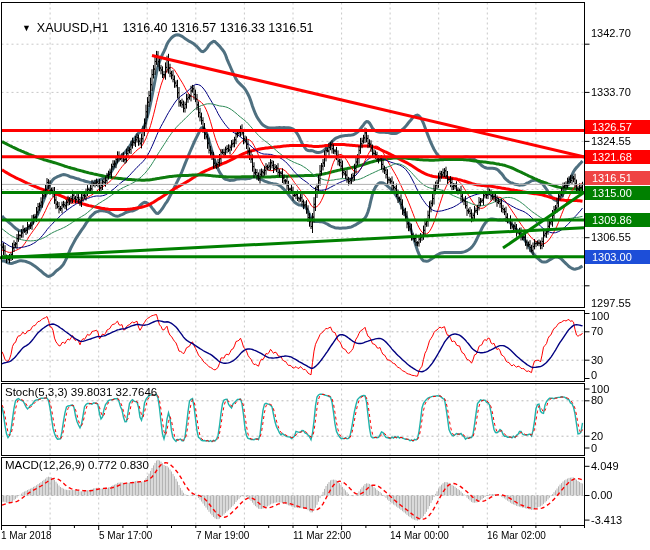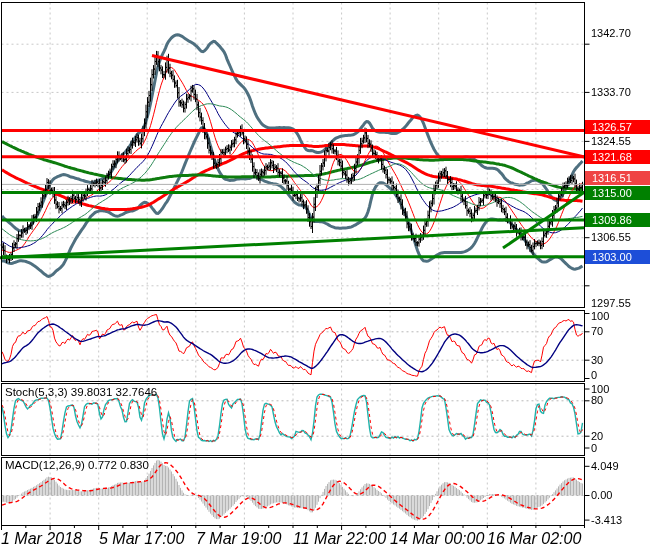--- a/index.html
+++ b/index.html
@@ -6,21 +6,21 @@
   #terminal{position:relative;width:650px;height:550px;background:#ffffff;overflow:hidden;
     font-family:"Liberation Sans",sans-serif;}
   #chart-svg{position:absolute;left:0;top:0;}
   .ttl{position:absolute;left:8px;top:7px;font-size:12.5px;color:#000;white-space:pre;}
   .ttl .dd{font-size:9px;margin-right:6px;position:relative;top:-1px;}
   .ttl .sym{margin-right:14px;}
   .plabel{position:absolute;left:5px;font-size:11.5px;color:#000;white-space:pre;}
   .sc-label{position:absolute;left:591px;font-size:11px;color:#000;white-space:nowrap;}
   .tag{position:absolute;left:585px;width:65px;height:14px;line-height:14px;
     font-size:11px;color:#fff;padding-left:7px;box-sizing:border-box;white-space:nowrap;}
-  .t-label{position:absolute;top:530px;font-size:16px;color:#000;white-space:nowrap;font-style:italic;}
+  .t-label{position:absolute;top:530px;font-size:10px;color:#000;white-space:nowrap;}
 </style>
 </head>
 <body>
 
 <div id="terminal">
   <svg id="chart-svg" width="650" height="550">
       <g>
         <path d="M1.5,2.5L1.5,307.5M1.5,310.5L1.5,381.5M1.5,383.5L1.5,455.5M1.5,457.5L1.5,525.5M50.1,2.5L50.1,307.5M50.1,310.5L50.1,381.5M50.1,383.5L50.1,455.5M50.1,457.5L50.1,525.5M98.7,2.5L98.7,307.5M98.7,310.5L98.7,381.5M98.7,383.5L98.7,455.5M98.7,457.5L98.7,525.5M147.2,2.5L147.2,307.5M147.2,310.5L147.2,381.5M147.2,383.5L147.2,455.5M147.2,457.5L147.2,525.5M195.8,2.5L195.8,307.5M195.8,310.5L195.8,381.5M195.8,383.5L195.8,455.5M195.8,457.5L195.8,525.5M244.4,2.5L244.4,307.5M244.4,310.5L244.4,381.5M244.4,383.5L244.4,455.5M244.4,457.5L244.4,525.5M293.0,2.5L293.0,307.5M293.0,310.5L293.0,381.5M293.0,383.5L293.0,455.5M293.0,457.5L293.0,525.5M341.6,2.5L341.6,307.5M341.6,310.5L341.6,381.5M341.6,383.5L341.6,455.5M341.6,457.5L341.6,525.5M390.1,2.5L390.1,307.5M390.1,310.5L390.1,381.5M390.1,383.5L390.1,455.5M390.1,457.5L390.1,525.5M438.7,2.5L438.7,307.5M438.7,310.5L438.7,381.5M438.7,383.5L438.7,455.5M438.7,457.5L438.7,525.5M487.3,2.5L487.3,307.5M487.3,310.5L487.3,381.5M487.3,383.5L487.3,455.5M487.3,457.5L487.3,525.5M535.9,2.5L535.9,307.5M535.9,310.5L535.9,381.5M535.9,383.5L535.9,455.5M535.9,457.5L535.9,525.5M1.5,44.2L584.5,44.2M1.5,92.4L584.5,92.4M1.5,141.4L584.5,141.4M1.5,189.5L584.5,189.5M1.5,237.7L584.5,237.7M1.5,285.8L584.5,285.8" stroke="#c8c8c8" stroke-width="1" fill="none" stroke-dasharray="2 3"></path>
         <path d="M1.5,331.8L584.5,331.8M1.5,360.2L584.5,360.2M1.5,400.8L584.5,400.8M1.5,436.2L584.5,436.2M1.5,495.5L584.5,495.5" stroke="#b8b8b8" stroke-width="1" fill="none" stroke-dasharray="2 3"></path>
       </g>
@@ -69,20 +69,23 @@
         <rect x="1.5" y="2.5" width="583" height="305" fill="none" stroke="#000" stroke-width="1"></rect>
         <rect x="1.5" y="310.5" width="583" height="71" fill="none" stroke="#000" stroke-width="1"></rect>
         <rect x="1.5" y="383.5" width="583" height="72" fill="none" stroke="#000" stroke-width="1"></rect>
         <rect x="1.5" y="457.5" width="583" height="68" fill="none" stroke="#000" stroke-width="1"></rect>
       </g>
       <g>
         <path d="M1.5,526L1.5,530M25.8,526L25.8,528M50.1,526L50.1,530M74.4,526L74.4,528M98.7,526L98.7,530M122.9,526L122.9,528M147.2,526L147.2,528M171.5,526L171.5,528M195.8,526L195.8,528M220.1,526L220.1,528M244.4,526L244.4,528M268.7,526L268.7,528M293.0,526L293.0,528M317.3,526L317.3,528M341.6,526L341.6,530M365.9,526L365.9,528M390.1,526L390.1,528M414.4,526L414.4,528M438.7,526L438.7,528M463.0,526L463.0,528M487.3,526L487.3,528M511.6,526L511.6,528M535.9,526L535.9,528M560.2,526L560.2,528M584.5,526L584.5,528M585,44.2L589.5,44.2M585,92.4L589.5,92.4M585,141.4L589.5,141.4M585,237.7L589.5,237.7M585,285.8L589.5,285.8M585,313.5L589.5,313.5M585,331.8L589.5,331.8M585,360.2L589.5,360.2M585,378.5L589.5,378.5M585,389.0L589.5,389.0M585,400.8L589.5,400.8M585,436.2L589.5,436.2M585,448.0L589.5,448.0M585,466.3L589.5,466.3M585,495.5L589.5,495.5M585,520.1L589.5,520.1" stroke="#000" stroke-width="1" fill="none"></path>
       </g>
     </svg>
 
+  <div class="ttl">
+    <span class="dd">▼</span><span class="sym">XAUUSD,H1</span><span>1316.40 1316.57 1316.33 1316.51</span>
+  </div>
 
   <div class="plabel" style="top:386px">Stoch(5,3,3) 39.8031 32.7646</div>
   <div class="plabel" style="top:459px">MACD(12,26,9) 0.772 0.830</div>
 
   <div id="price-scale">
       <div class="sc-label" style="top: 27px;">1342.70</div>
       <div class="sc-label" style="top: 85.8947px;">1333.70</div>
       <div class="sc-label" style="top: 134.855px;">1324.55</div>
       <div class="sc-label" style="top: 231.171px;">1306.55</div>
       <div class="sc-label" style="top: 297px;">1297.55</div>

